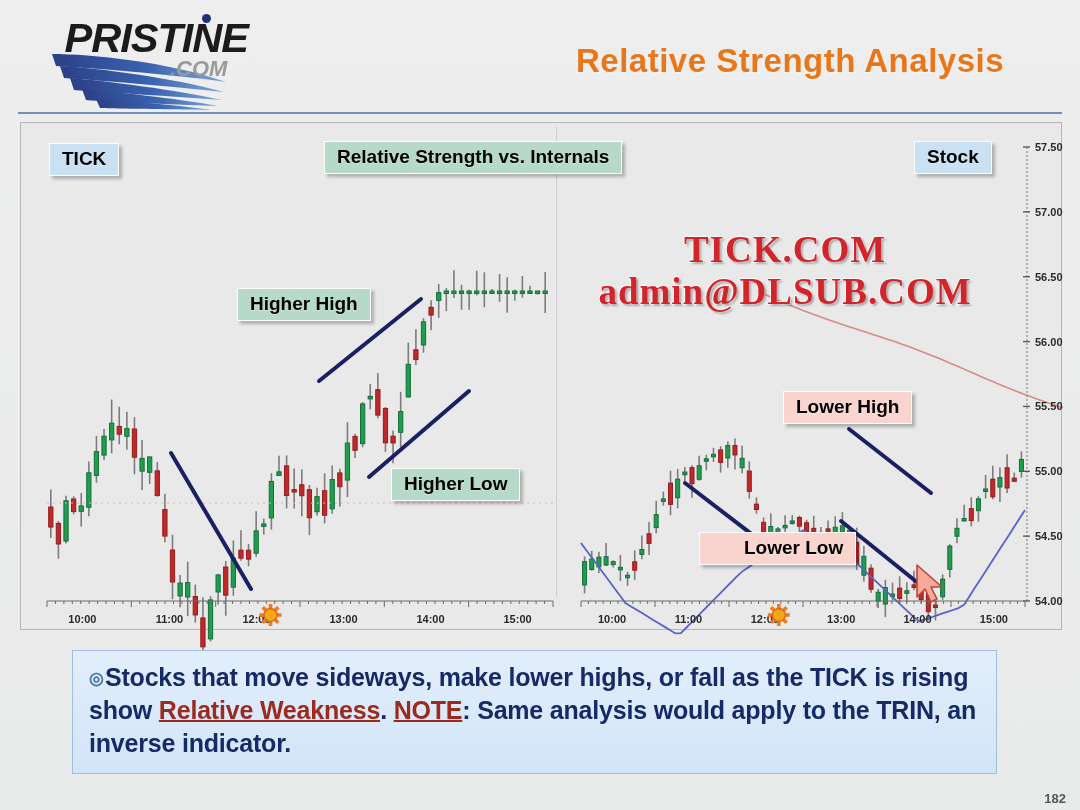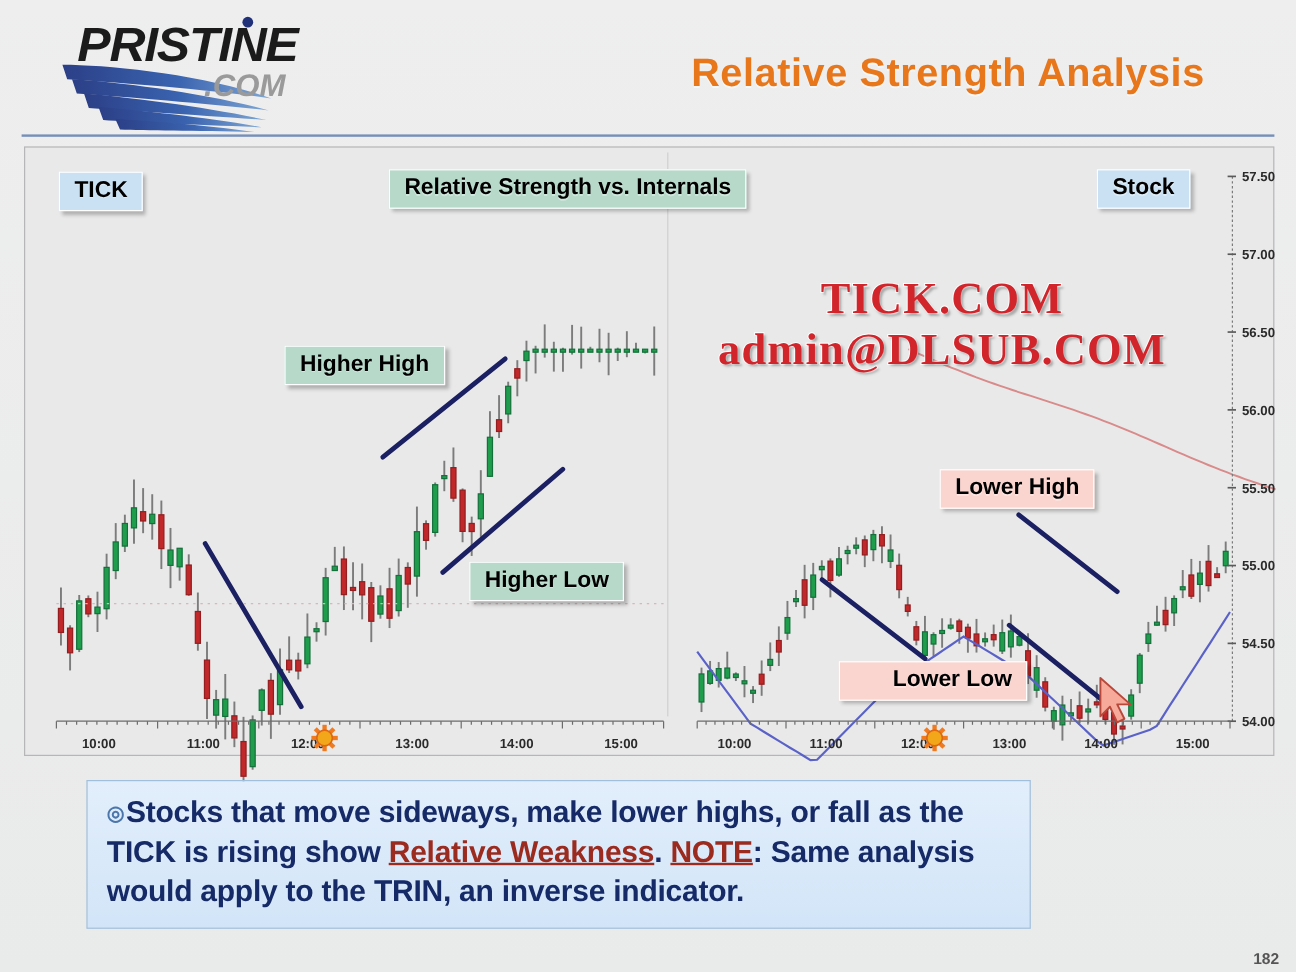--- a/index.html
+++ b/index.html
@@ -16,21 +16,21 @@
   .logo-word{
     position:absolute;left:18px;top:4px;
     font-family:"Liberation Sans", sans-serif;
     font-size:40px;font-weight:bold;font-style:italic;
     letter-spacing:-1px;color:#1b1b1b;
     transform:scaleX(1.04);
   }
   .logo-dot{position:absolute;left:152px;top:2px;width:9px;height:9px;border-radius:50%;background:#20317a;}
   .logo-com{
     position:absolute;left:120px;top:44px;
-    font-size:26px;font-weight:bold;font-style:italic;color:#9a9a9a;
+    font-size:22px;font-weight:bold;font-style:italic;color:#9a9a9a;
     letter-spacing:0px;
   }
   .wing{position:absolute;left:0px;top:36px;width:180px;height:62px;}
 
   .title{
     position:absolute;left:520px;top:42px;width:540px;
     text-align:center;
     font-size:33px;font-weight:bold;
     color:#e8761b;
     letter-spacing:.5px;
@@ -74,21 +74,21 @@
     letter-spacing:1px;
     -webkit-text-stroke:1.5px #ffffff;
     paint-order:stroke fill;
     text-shadow:2px 2px 2px rgba(90,90,90,.45);
   }
   #wm1{left:540px;top:228px;width:490px;font-size:37px;}
   #wm2{left:540px;top:270px;width:490px;font-size:37px;}
 
   
   .caption{
-    position:absolute;left:72px;top:650px;width:787px;height:124px;
+    position:absolute;left:72px;top:650px;width:925px;height:124px;
     background:linear-gradient(180deg,#e2eefb 0%,#d2e5f8 100%);
     border:1px solid #9fbfdc;
     box-sizing:border-box;
     padding:10px 14px 10px 16px;
   }
   .caption p{
     margin:0;
     font-size:25px;font-weight:bold;line-height:1.32;
     color:#152a66;
     letter-spacing:-.2px;
@@ -576,21 +576,21 @@
         <text x="896.552" y="500" class="xlabel">14:00</text>
         <text x="972.92" y="500" class="xlabel">15:00</text>
       </svg>
 
     <div class="callout blue" style="left:28px;top:20px;">TICK</div>
     <div class="callout blue" style="left:893px;top:18px;">Stock</div>
     <div class="callout green" style="left:303px;top:18px;">Relative Strength vs. Internals</div>
     <div class="callout green" style="left:216px;top:165px;">Higher High</div>
     <div class="callout pink" style="left:762px;top:268px;">Lower High</div>
     <div class="callout green" style="left:370px;top:345px;">Higher Low</div>
-    <div class="callout pink" style="left:678px;top:428px;padding-left:44px;">Lower Low</div>
+    <div class="callout pink" style="left:678px;top:409px;padding-left:44px;">Lower Low</div>
 
     <svg style="position:absolute;left:893px;top:440px;" width="34" height="42">
       <path d="M3,2 L3,34 L11,26 L17,39 L23,36 L17,24 L28,24 Z" fill="#f7a99a" stroke="#b8483a" stroke-width="1.6" stroke-linejoin="round"></path>
     </svg>
   </div>
 
   <div class="wm" id="wm1">TICK.COM</div>
   <div class="wm" id="wm2">admin@DLSUB.COM</div>
 
   <div class="caption">

